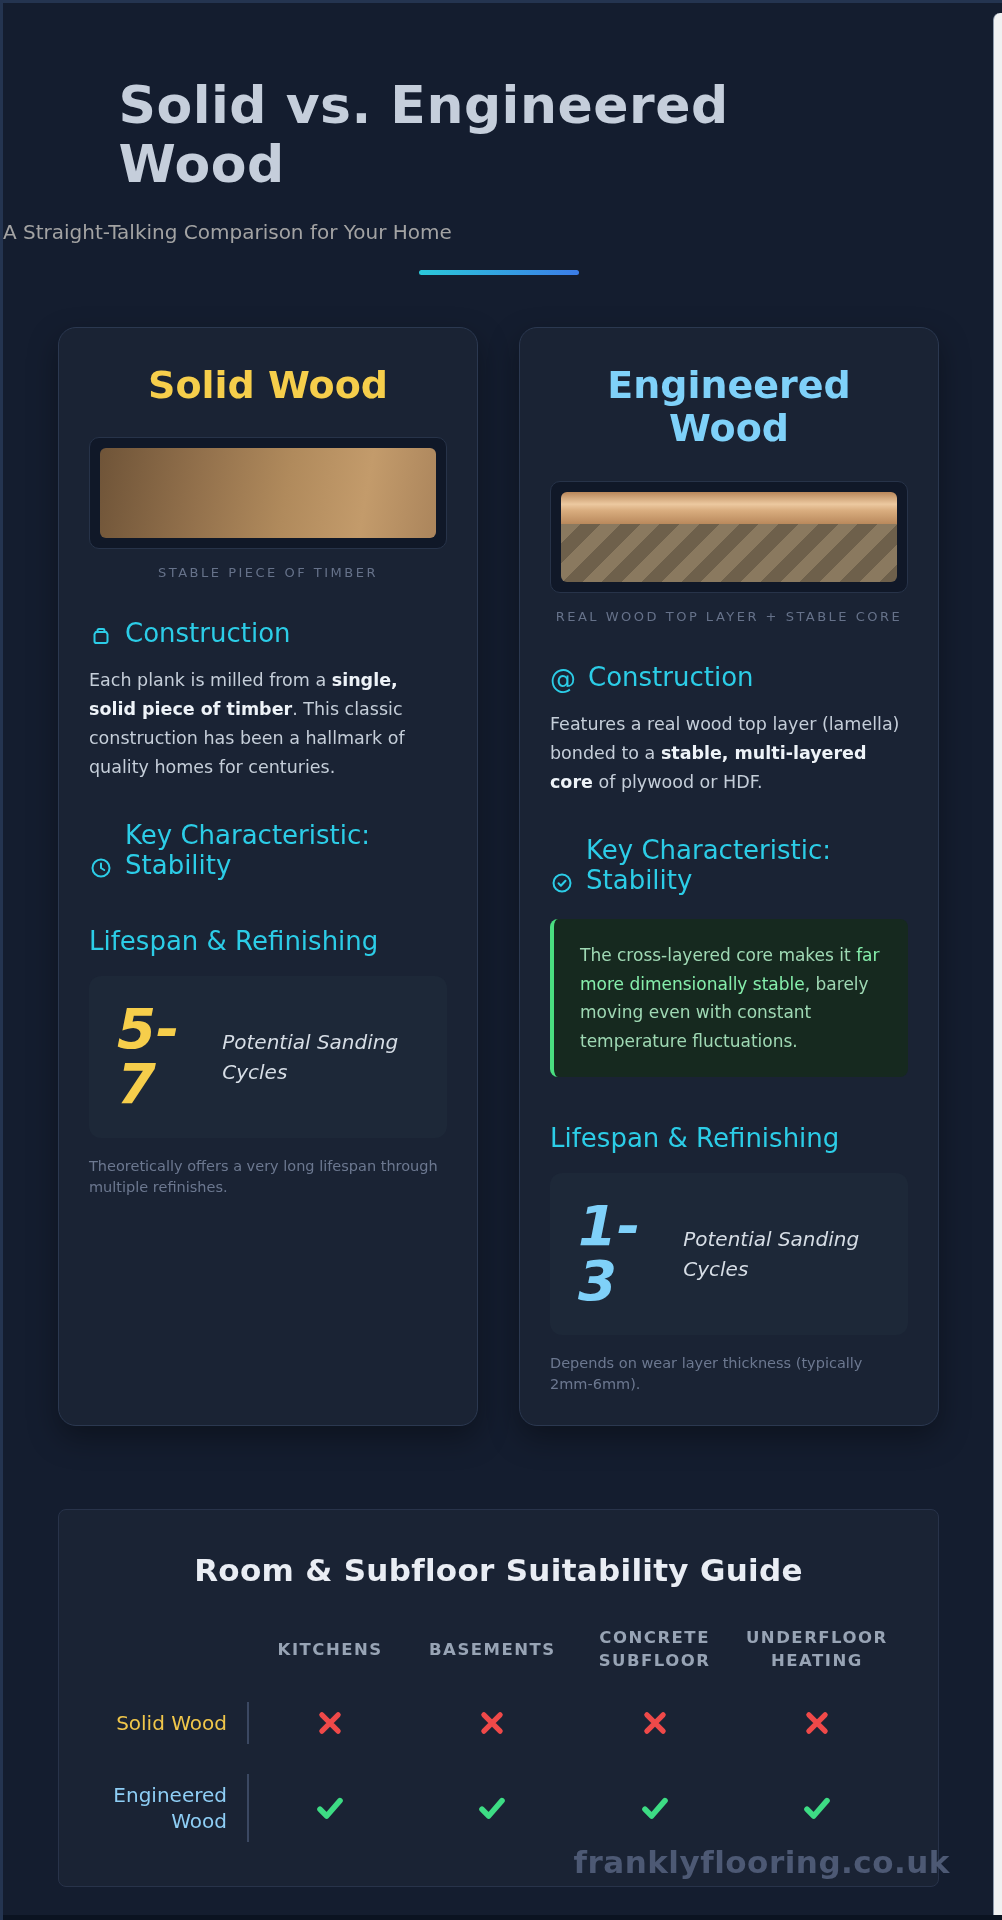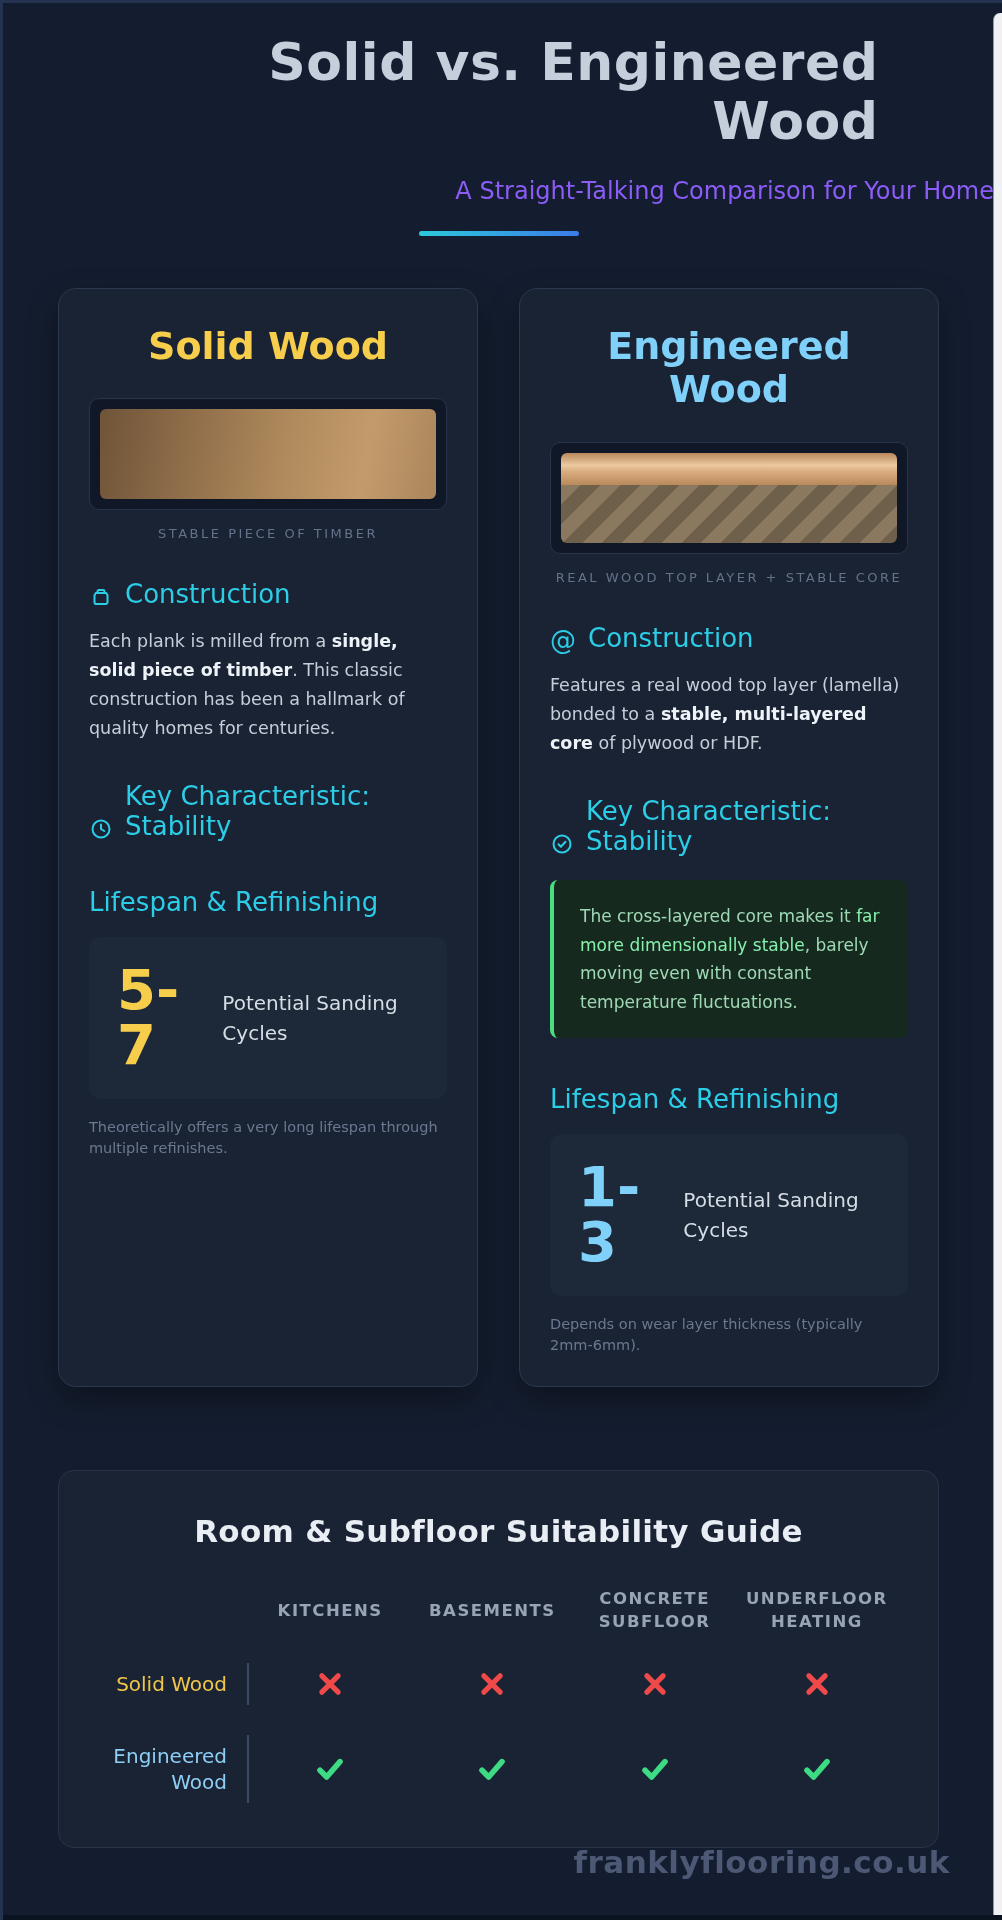--- a/index.html
+++ b/index.html
@@ -5,26 +5,26 @@
   html,body{margin:0;padding:0;background:#0b1321;}
   .canvas{
     position:relative;width:1002px;height:1920px;box-sizing:border-box;
     background:#141d2f;overflow:hidden;
     border-top:3px solid #243450;border-left:3px solid #243450;
     font-family:"DejaVu Sans","Liberation Sans",sans-serif;
   }
   .content{width:991px;position:relative;}
 
   
-  .hdr{padding-top:30px;text-align:right;}
+  .hdr{padding-top:73px;text-align:left;}
   .hdr h1{
     margin:0 auto;max-width:760px;font-size:52px;line-height:1.13;
     font-weight:bold;color:#c5cedb;letter-spacing:.5px;
   }
-  .hdr .sub{margin-top:26px;font-size:24px;color:#8b5cf6;font-weight:normal;}
+  .hdr .sub{margin-top:26px;font-size:20px;color:#a3a3a3;font-weight:normal;}
   .divider{
     width:160px;height:5px;border-radius:3px;margin:26px auto 0;
     background:linear-gradient(90deg,#2bc9da,#3b7ce8);
   }
 
   
   .cards{display:grid;grid-template-columns:1fr 1fr;gap:41px;padding:0 55px;margin-top:52px;}
   .card{
     box-sizing:border-box;min-height:882px;
     background:#1a2334;border:1px solid #2b3850;border-radius:18px;
@@ -72,32 +72,32 @@
     font-size:17px;line-height:1.68;
   }
   .alert.red{background:#251d2d;border-left:4px solid #ef4444;color:#e3989c;}
   .alert.red .b{font-weight:bold;color:#f59b9b;}
   .alert.green{background:#16291f;border-left:4px solid #4ade80;color:#9fd9b4;}
   .alert.green .b{font-weight:normal;color:#86efac;}
 
   .lifespan-head{margin-top:46px;color:#2ccde7;font-size:26px;}
   .stat-box{
     margin-top:20px;background:#1d2838;border-radius:12px;
-    padding:26px 28px;display:flex;align-items:center;gap:40px;min-height:128px;box-sizing:border-box;
+    padding:26px 28px;display:flex;align-items:center;gap:40px;min-height:128px;box-sizing:border-box;font-style:italic;
   }
   .stat-num{width:82px;font-size:56px;font-weight:bold;line-height:0.98;word-break:normal;}
   .card.solid .stat-num{color:#f6ce4b;}
   .card.engineered .stat-num{color:#7fd1f9;}
   .stat-label{font-size:20px;line-height:1.5;color:#d6dde5;max-width:220px;}
   .footnote{margin-top:18px;font-size:14.5px;line-height:1.45;color:#6c7890;}
 
   
   .suit{
     box-sizing:border-box;margin:83px 55px 0;background:#1a2334;border:1px solid #28334a;
-    border-radius:16px;padding:42px 40px 44px;
+    border-radius:8px;padding:42px 40px 44px;
   }
   .suit h2{margin:0;text-align:center;font-size:31px;font-weight:bold;color:#e9edf4;letter-spacing:.3px;}
   .suit-grid{
     margin-top:38px;display:grid;grid-template-columns:150px repeat(4,1fr);
     row-gap:30px;align-items:center;
   }
   .col-head{
     text-align:center;font-size:16.5px;font-weight:bold;letter-spacing:1.5px;
     color:#98a4b5;line-height:1.4;padding:0 6px;
   }

